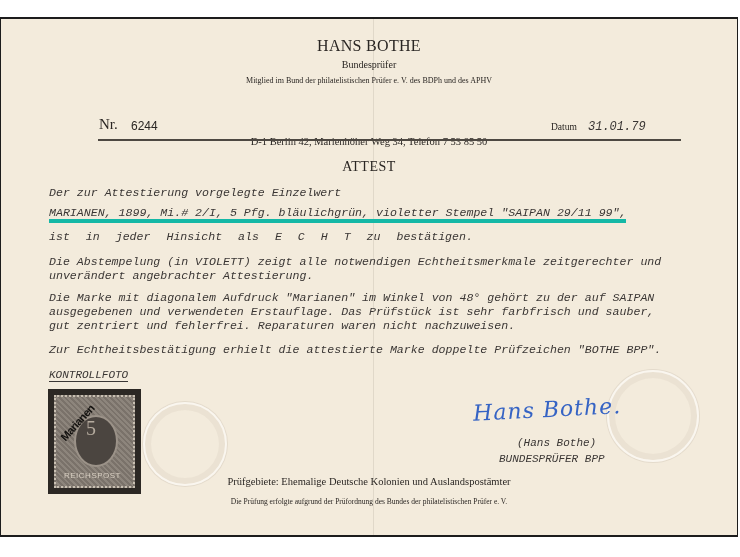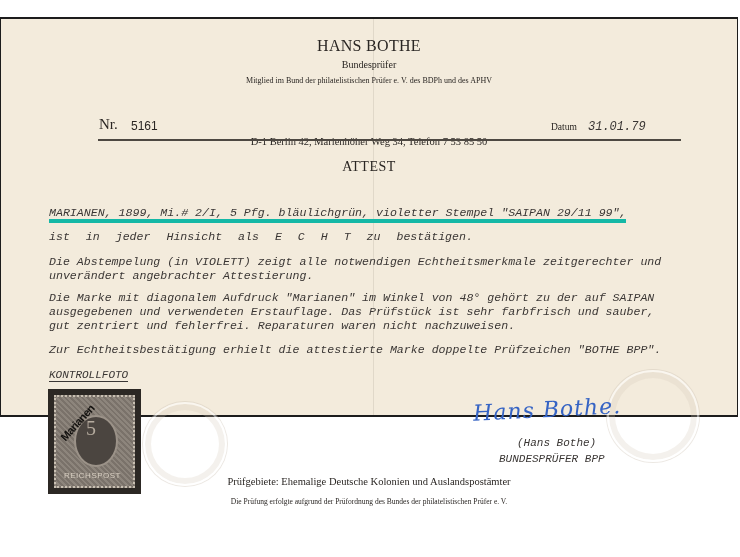--- a/index.html
+++ b/index.html
@@ -1,20 +1,20 @@
 <!DOCTYPE html>
 <html><head>
 <meta charset="utf-8">
 <style>
   html, body { margin: 0; padding: 0; }
   body {
     width: 740px; height: 557px; background: #ffffff; position: relative; overflow: hidden;
   }
   .paper {
-    position: absolute; left: 0; top: 17px; width: 738px; height: 400px;
+    position: absolute; left: 0; top: 17px; width: 738px; height: 520px;
     background: #f3ebdc;
     border: 1px solid #1c1c1c;
     border-top-width: 2px; border-bottom-width: 2px;
     box-sizing: border-box;
   }
   .fold {
     position: absolute; left: 372px; top: 0; width: 1px; height: 100%;
     background: rgba(120,110,95,0.15);
   }
   .serif { font-family: "Liberation Serif", "DejaVu Serif", serif; color: #2a2623; }
@@ -91,27 +91,28 @@
 
 <div class="paper">
   <div class="fold"></div>
 
   <div class="abs center serif name">HANS BOTHE</div>
   <div class="abs center serif subtitle">Bundesprüfer</div>
   <div class="abs center serif member">Mitglied im Bund der philatelistischen Prüfer e. V. des BDPh und des APHV</div>
   <div class="abs center serif address">D-1 Berlin 42, Marienhöher Weg 34, Telefon 7 53 85 50</div>
 
   <div class="abs serif nr-label">Nr.</div>
-  <div class="abs nr-value">5161</div>
+  <div class="abs nr-value">6244</div>
   <div class="abs serif datum-label">Datum</div>
   <div class="abs mono datum-value">31.01.79</div>
   <div class="rule"></div>
 
   <div class="abs center serif attest">ATTEST</div>
 
+  <div class="abs mono body-line" style="top:167px;">Der zur Attestierung vorgelegte Einzelwert</div>
   <div class="abs mono body-line" style="top:187px;"><span class="u">MARIANEN, 1899, Mi.# 2/I, 5 Pfg. bläulichgrün, violetter Stempel "SAIPAN 29/11 99",</span></div>
   <div class="abs mono body-line spaced" style="top:211px;">ist in jeder Hinsicht als  E C H T  zu bestätigen.</div>
 
   <div class="abs mono body-line" style="top:236px;">Die Abstempelung (in VIOLETT) zeigt alle notwendigen Echtheitsmerkmale zeitgerechter und</div>
   <div class="abs mono body-line" style="top:250px;">unverändert angebrachter Attestierung.</div>
 
   <div class="abs mono body-line" style="top:272px;">Die Marke mit diagonalem Aufdruck "Marianen" im Winkel von 48° gehört zu der auf SAIPAN</div>
   <div class="abs mono body-line" style="top:286px;">ausgegebenen und verwendeten Erstauflage. Das Prüfstück ist sehr farbfrisch und sauber,</div>
   <div class="abs mono body-line" style="top:300px;">gut zentriert und fehlerfrei. Reparaturen waren nicht nachzuweisen.</div>
 

